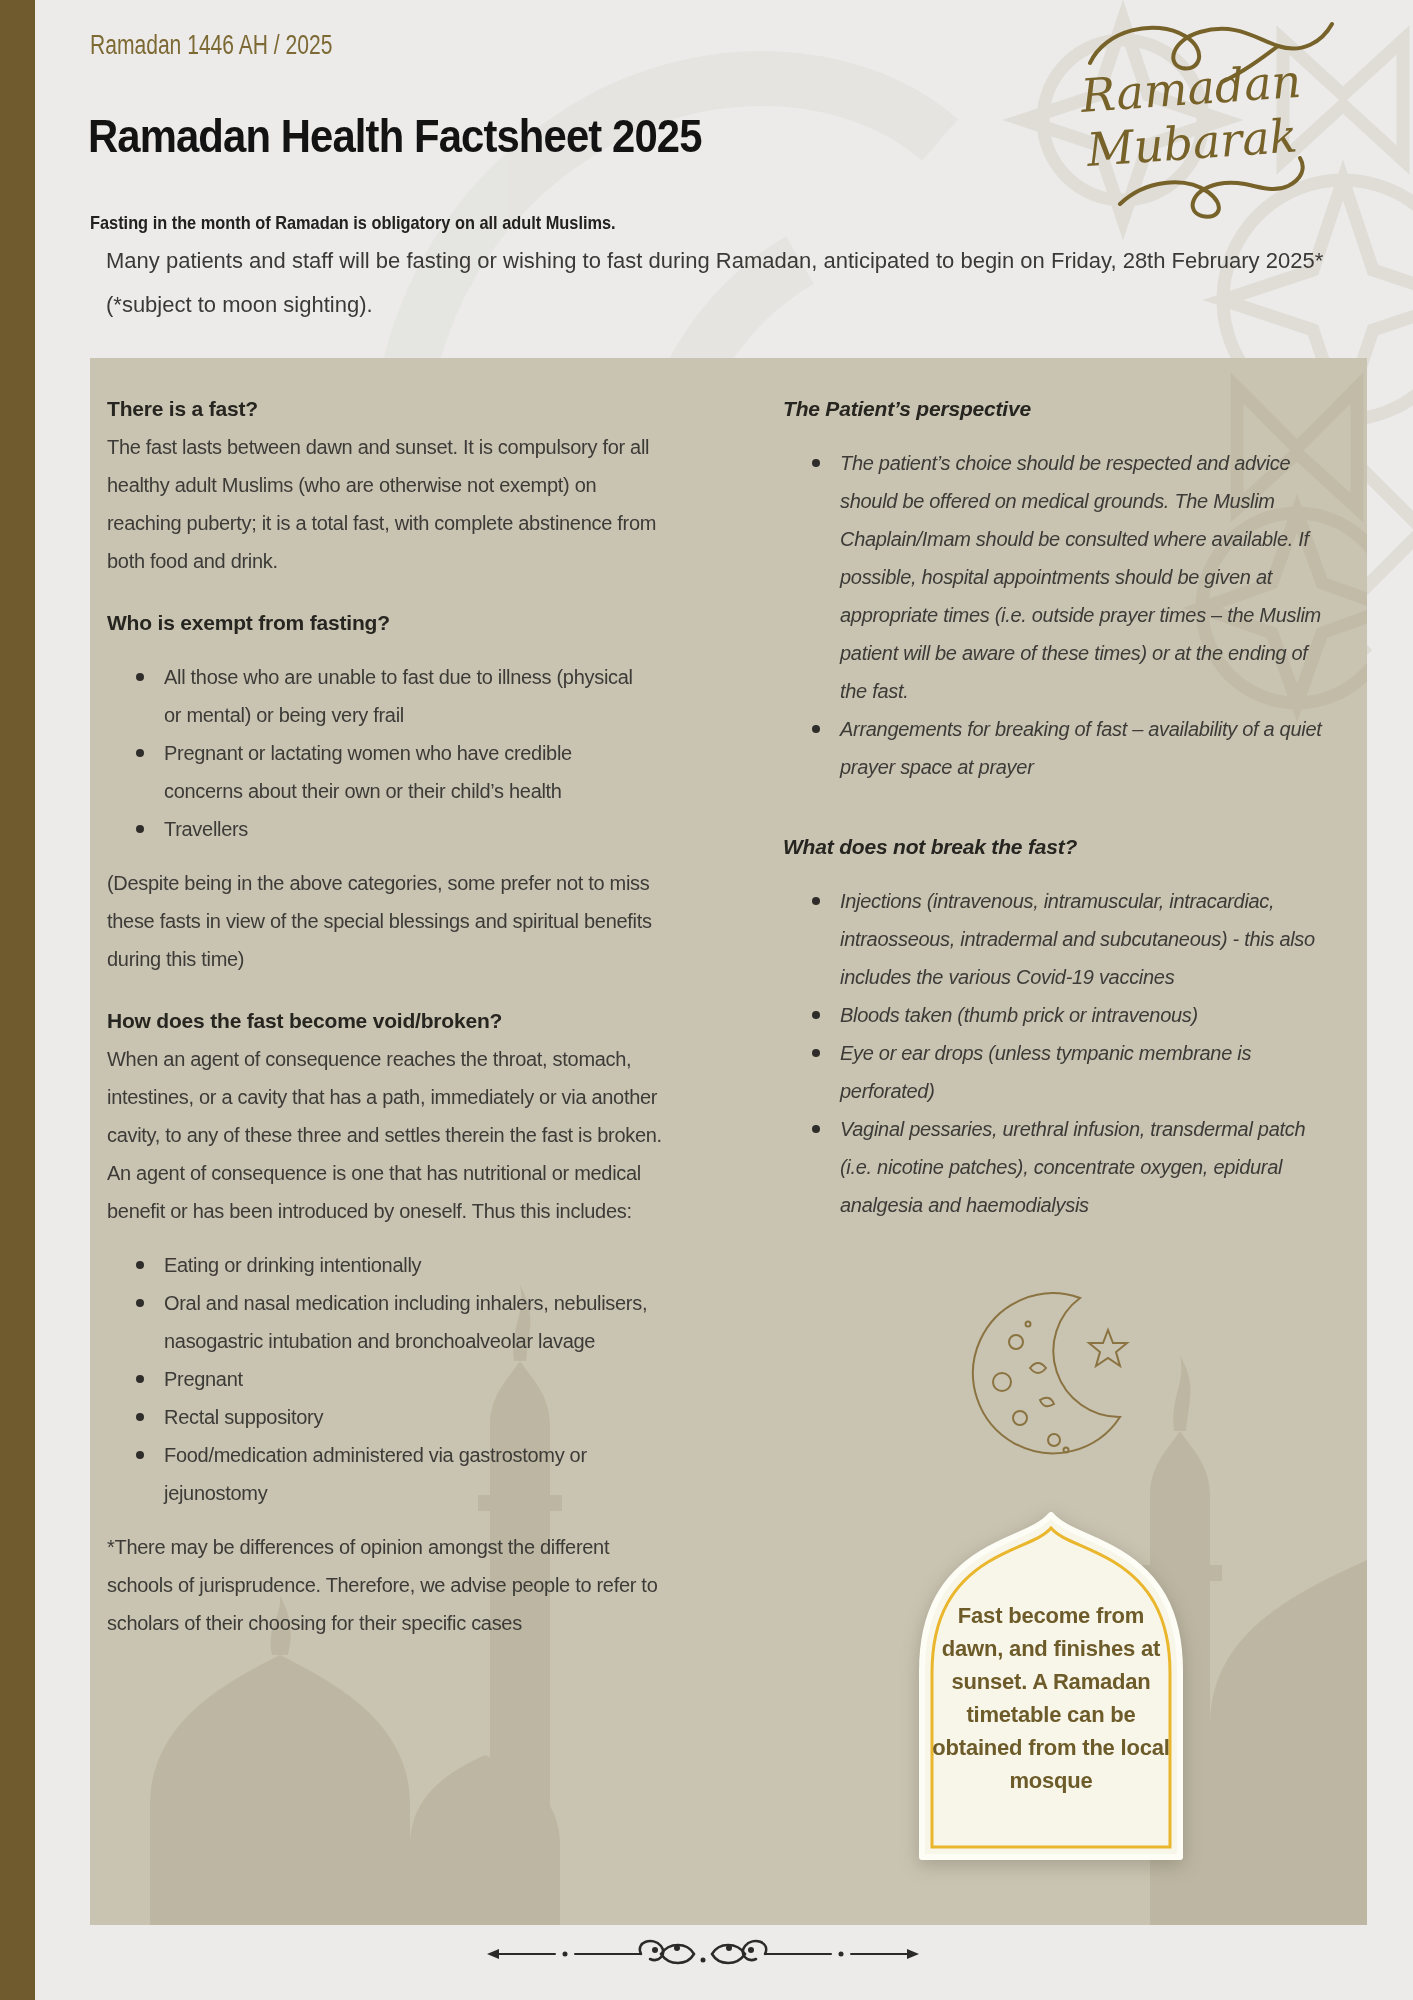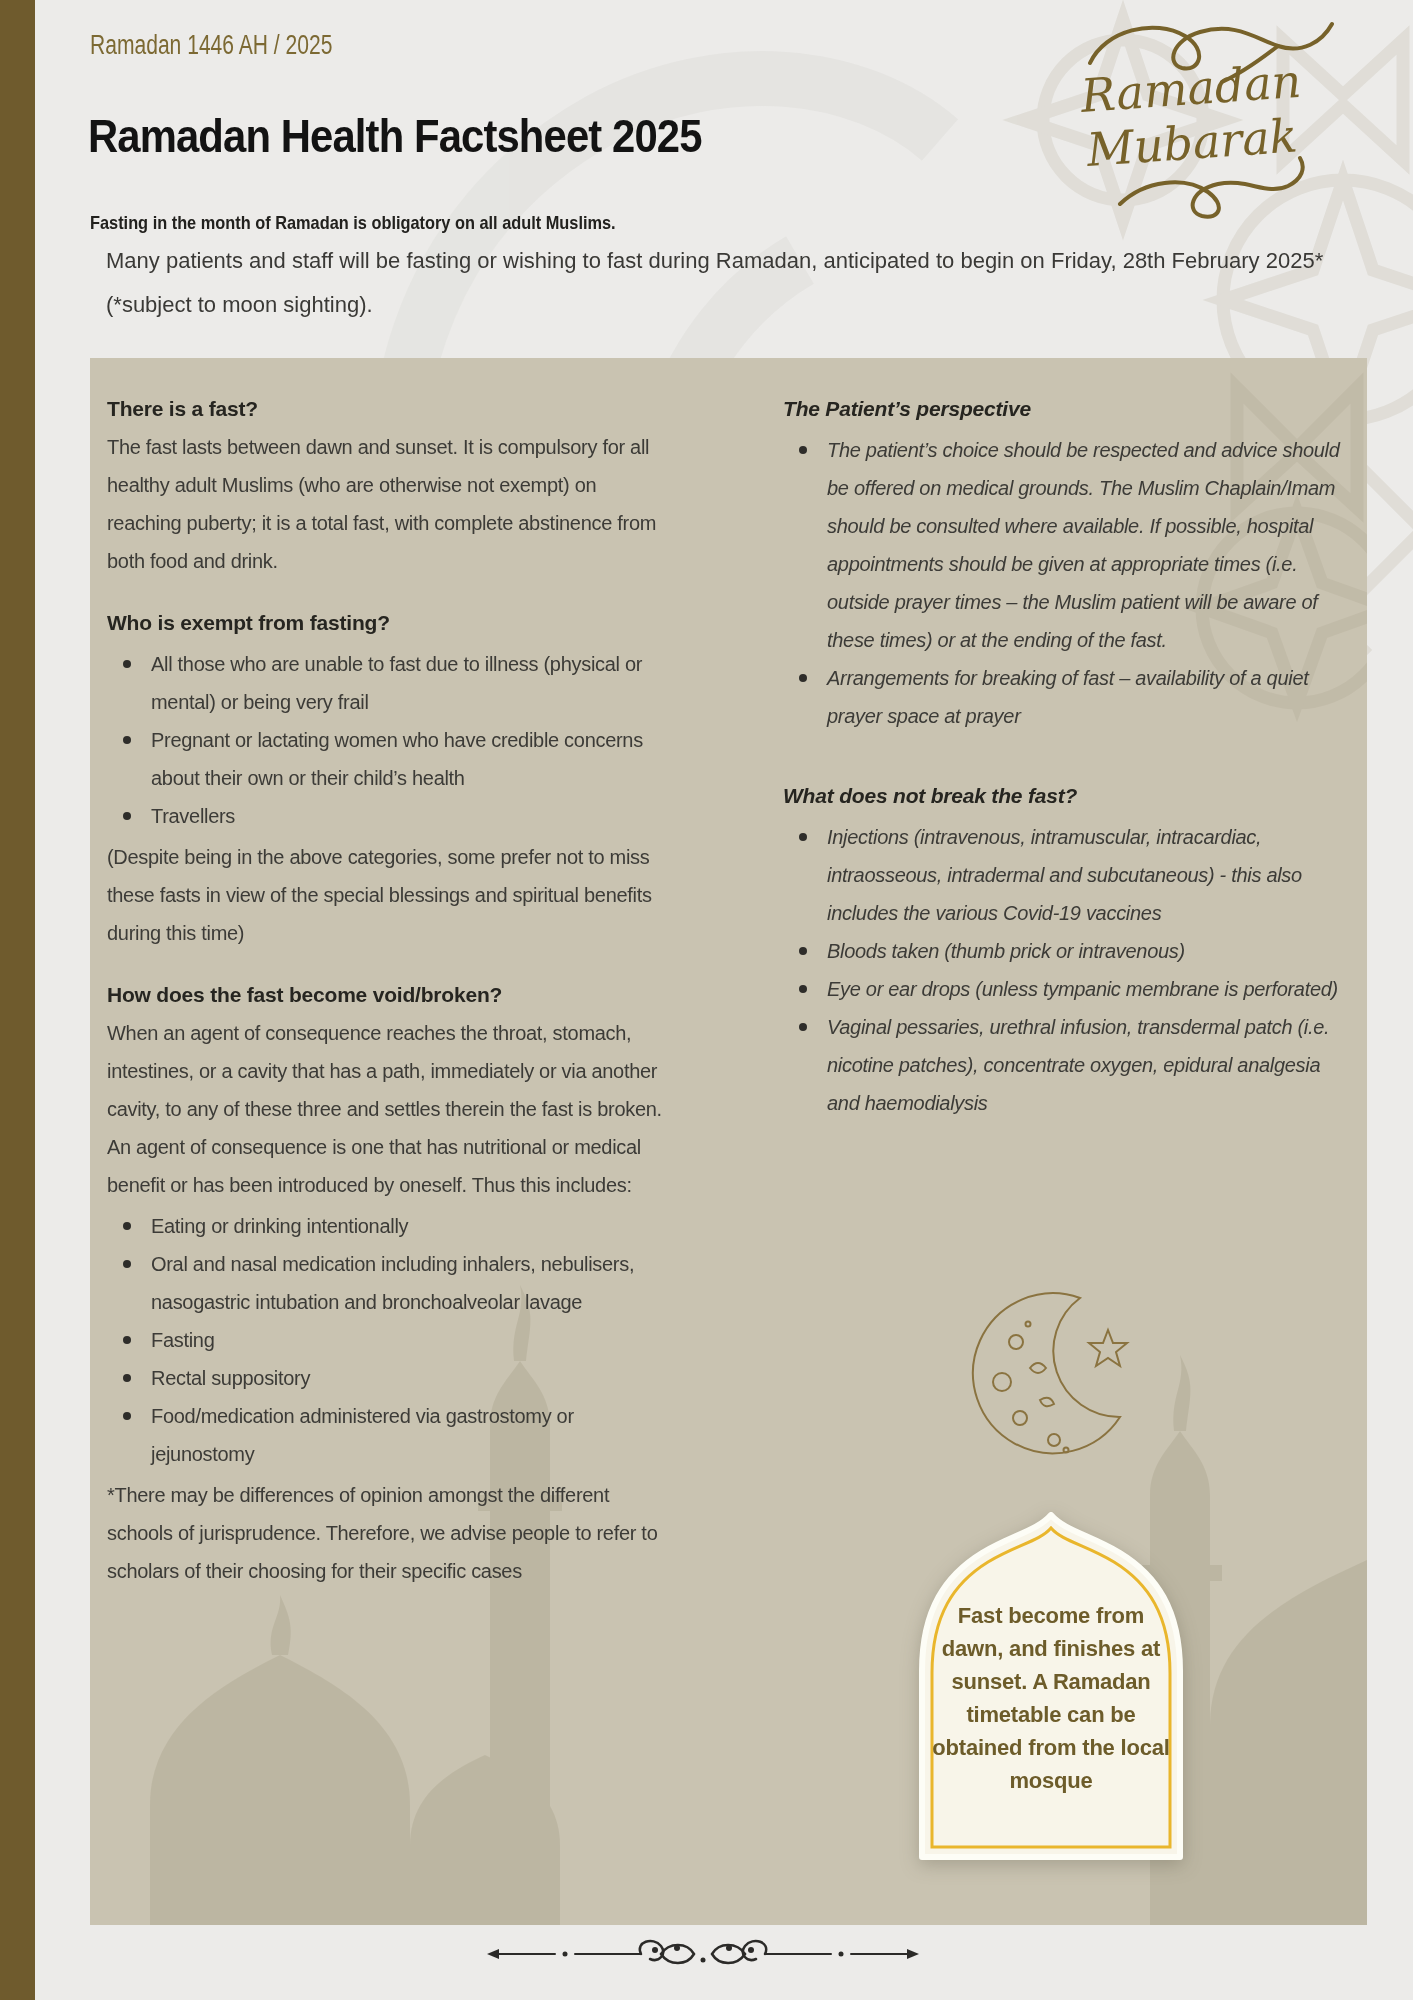--- a/index.html
+++ b/index.html
@@ -48,21 +48,21 @@
   .panel {
     position:absolute; left:90px; top:358px; width:1277px; height:1567px;
     background:#c9c3b1;
   }
   .col { position:absolute; top:32px; width:562px; font-size:20px; line-height:38px; letter-spacing:-0.3px; color:#3c3b37; }
   .col-left  { left:17px; }
   .col-right { left:693px;font-style:italic; }
   .ph { font-size:21px; font-weight:bold; line-height:38px; color:#262520; letter-spacing:-0.2px; }
   .mt { margin-top:24px; }
   .col p { margin:0; }
-  .col ul { list-style:none; margin:3px; padding:0; }
+  .col ul { list-style:none; margin:16px; padding:0; }
   .col li { position:relative; padding-left:41px; }
   .col li::before {
     content:""; position:absolute; left:13px; top:15px;
     width:8px; height:8px; border-radius:50%; background:#2e2d2a;
   }
   .gap-list { margin-top:34px; }
   .footnote { margin-top:40px; }
 
   
   .crescent { position:absolute; left:880px; top:932px; width:175px; height:165px; }
@@ -167,21 +167,21 @@
       </ul>
       <p>(Despite being in the above categories, some prefer not to miss these fasts in view of the special blessings and spiritual benefits during this time)</p>
     </section>
 
     <section>
       <h3 class="ph mt">How does the fast become void/broken?</h3>
       <p>When an agent of consequence reaches the throat, stomach, intestines, or a cavity that has a path, immediately or via another cavity, to any of these three and settles therein the fast is broken. An agent of consequence is one that has nutritional or medical benefit or has been introduced by oneself. Thus this includes:</p>
       <ul class="gap-list">
         <li>Eating or drinking intentionally</li>
         <li>Oral and nasal medication including inhalers, nebulisers, nasogastric intubation and bronchoalveolar lavage</li>
-        <li>Fasting</li>
+        <li>Pregnant</li>
         <li>Rectal suppository</li>
         <li>Food/medication administered via gastrostomy or jejunostomy</li>
       </ul>
       <p class="footnote">*There may be differences of opinion amongst the different schools of jurisprudence. Therefore, we advise people to refer to scholars of their choosing for their specific cases</p>
     </section>
   </div>
 
   <div class="col col-right">
     <section>
       <h3 class="ph">The Patient’s perspective</h3>

